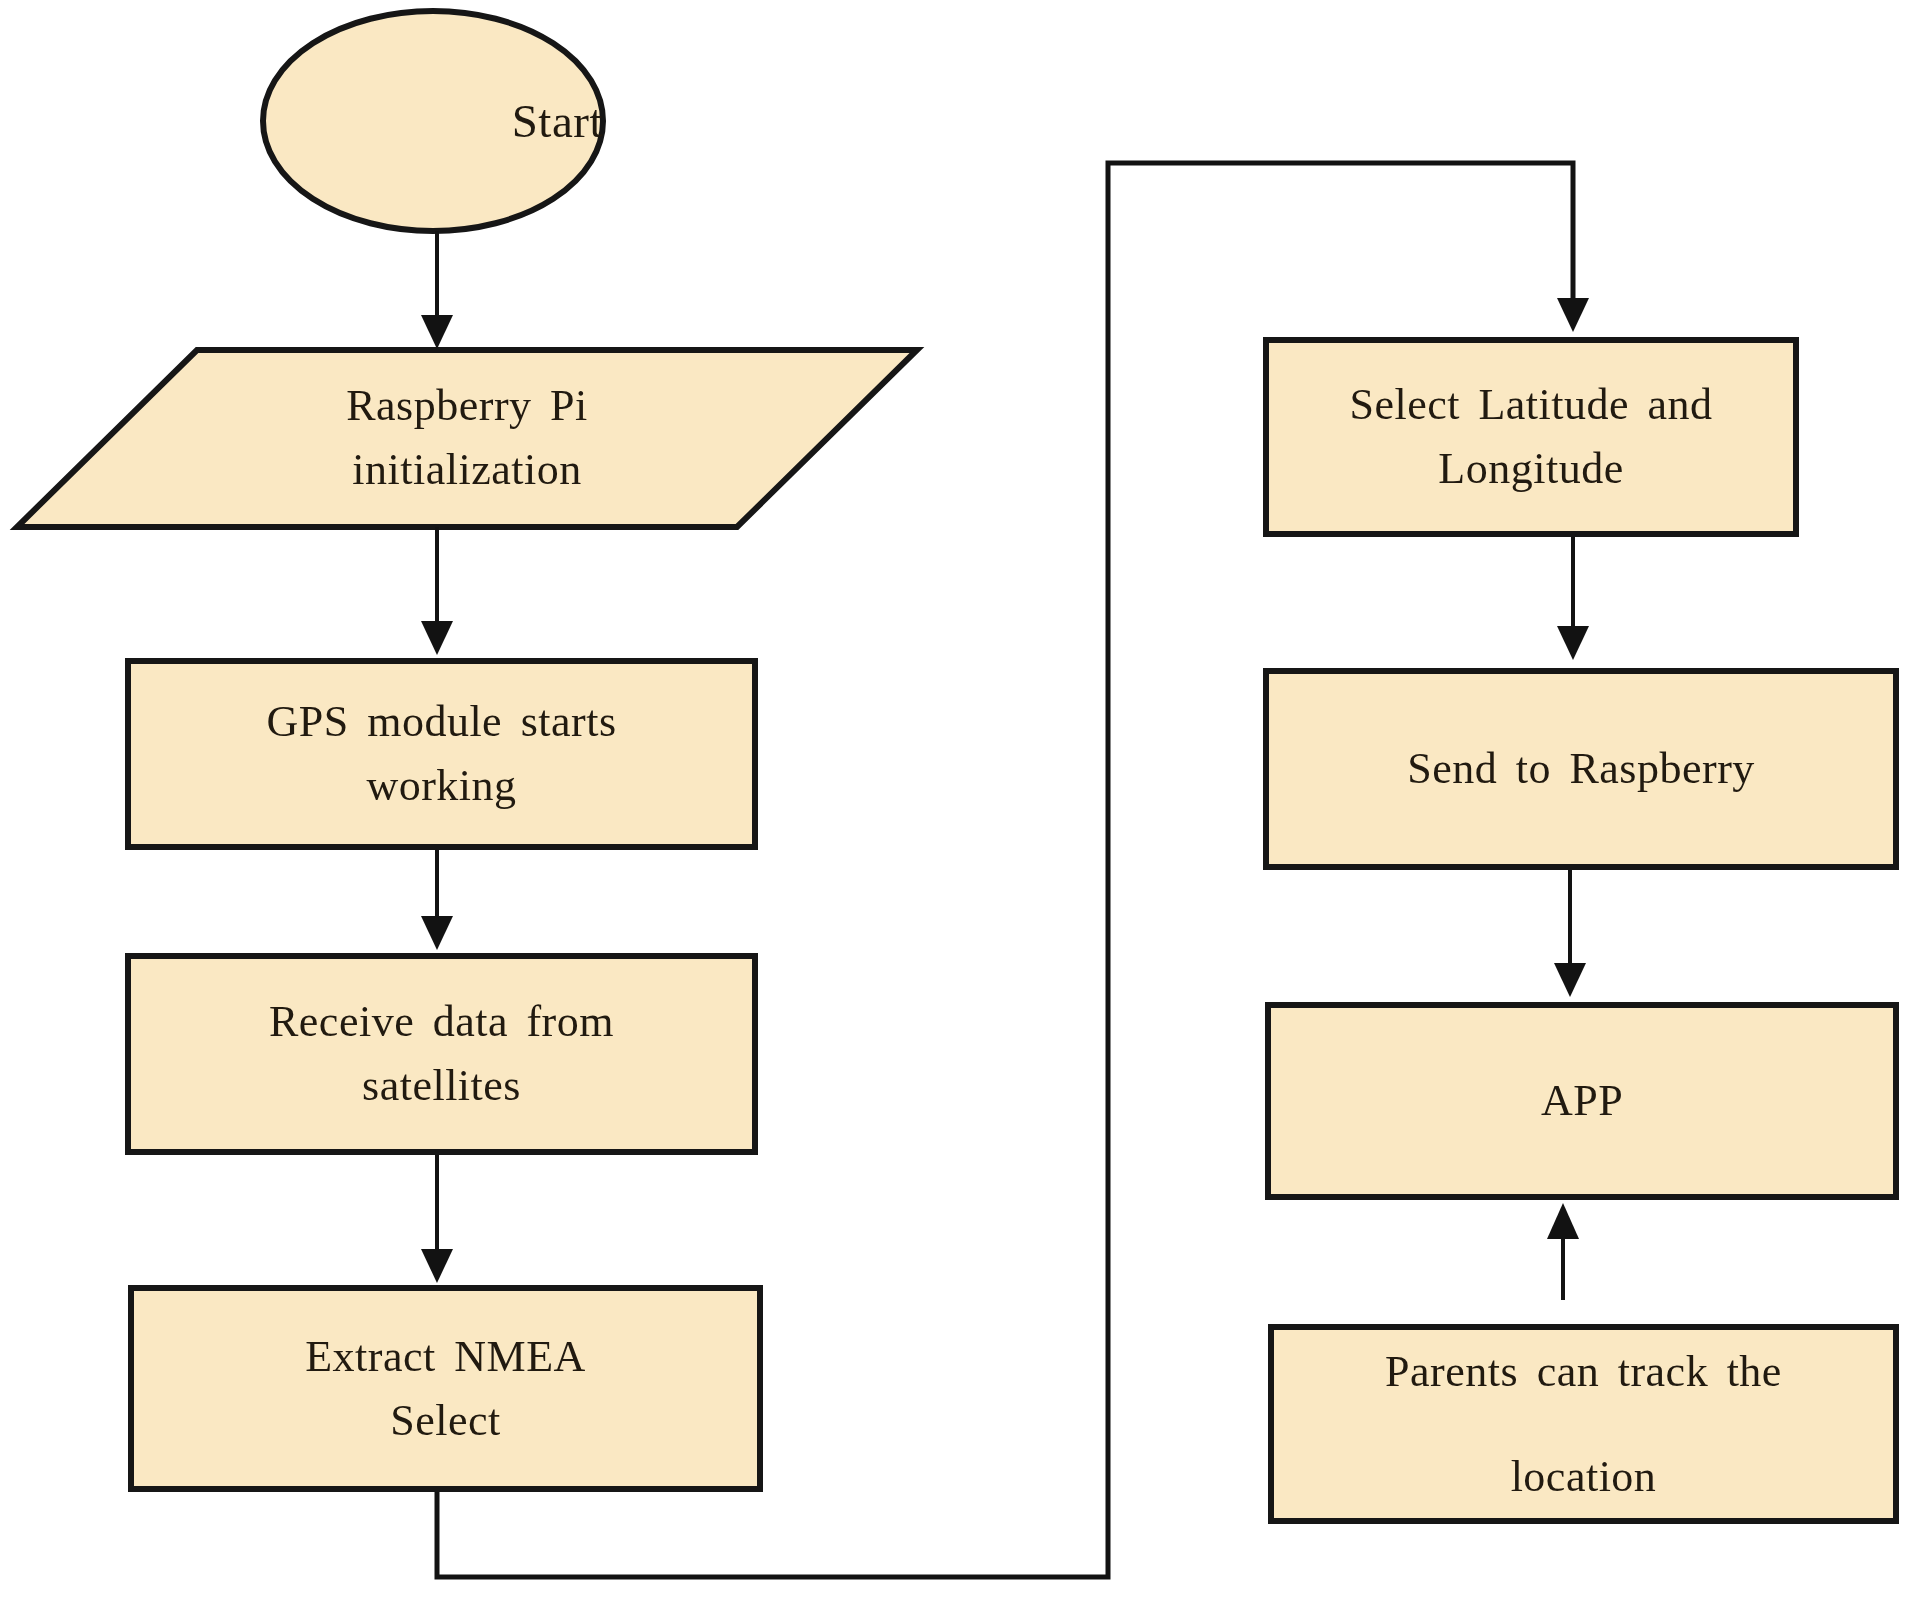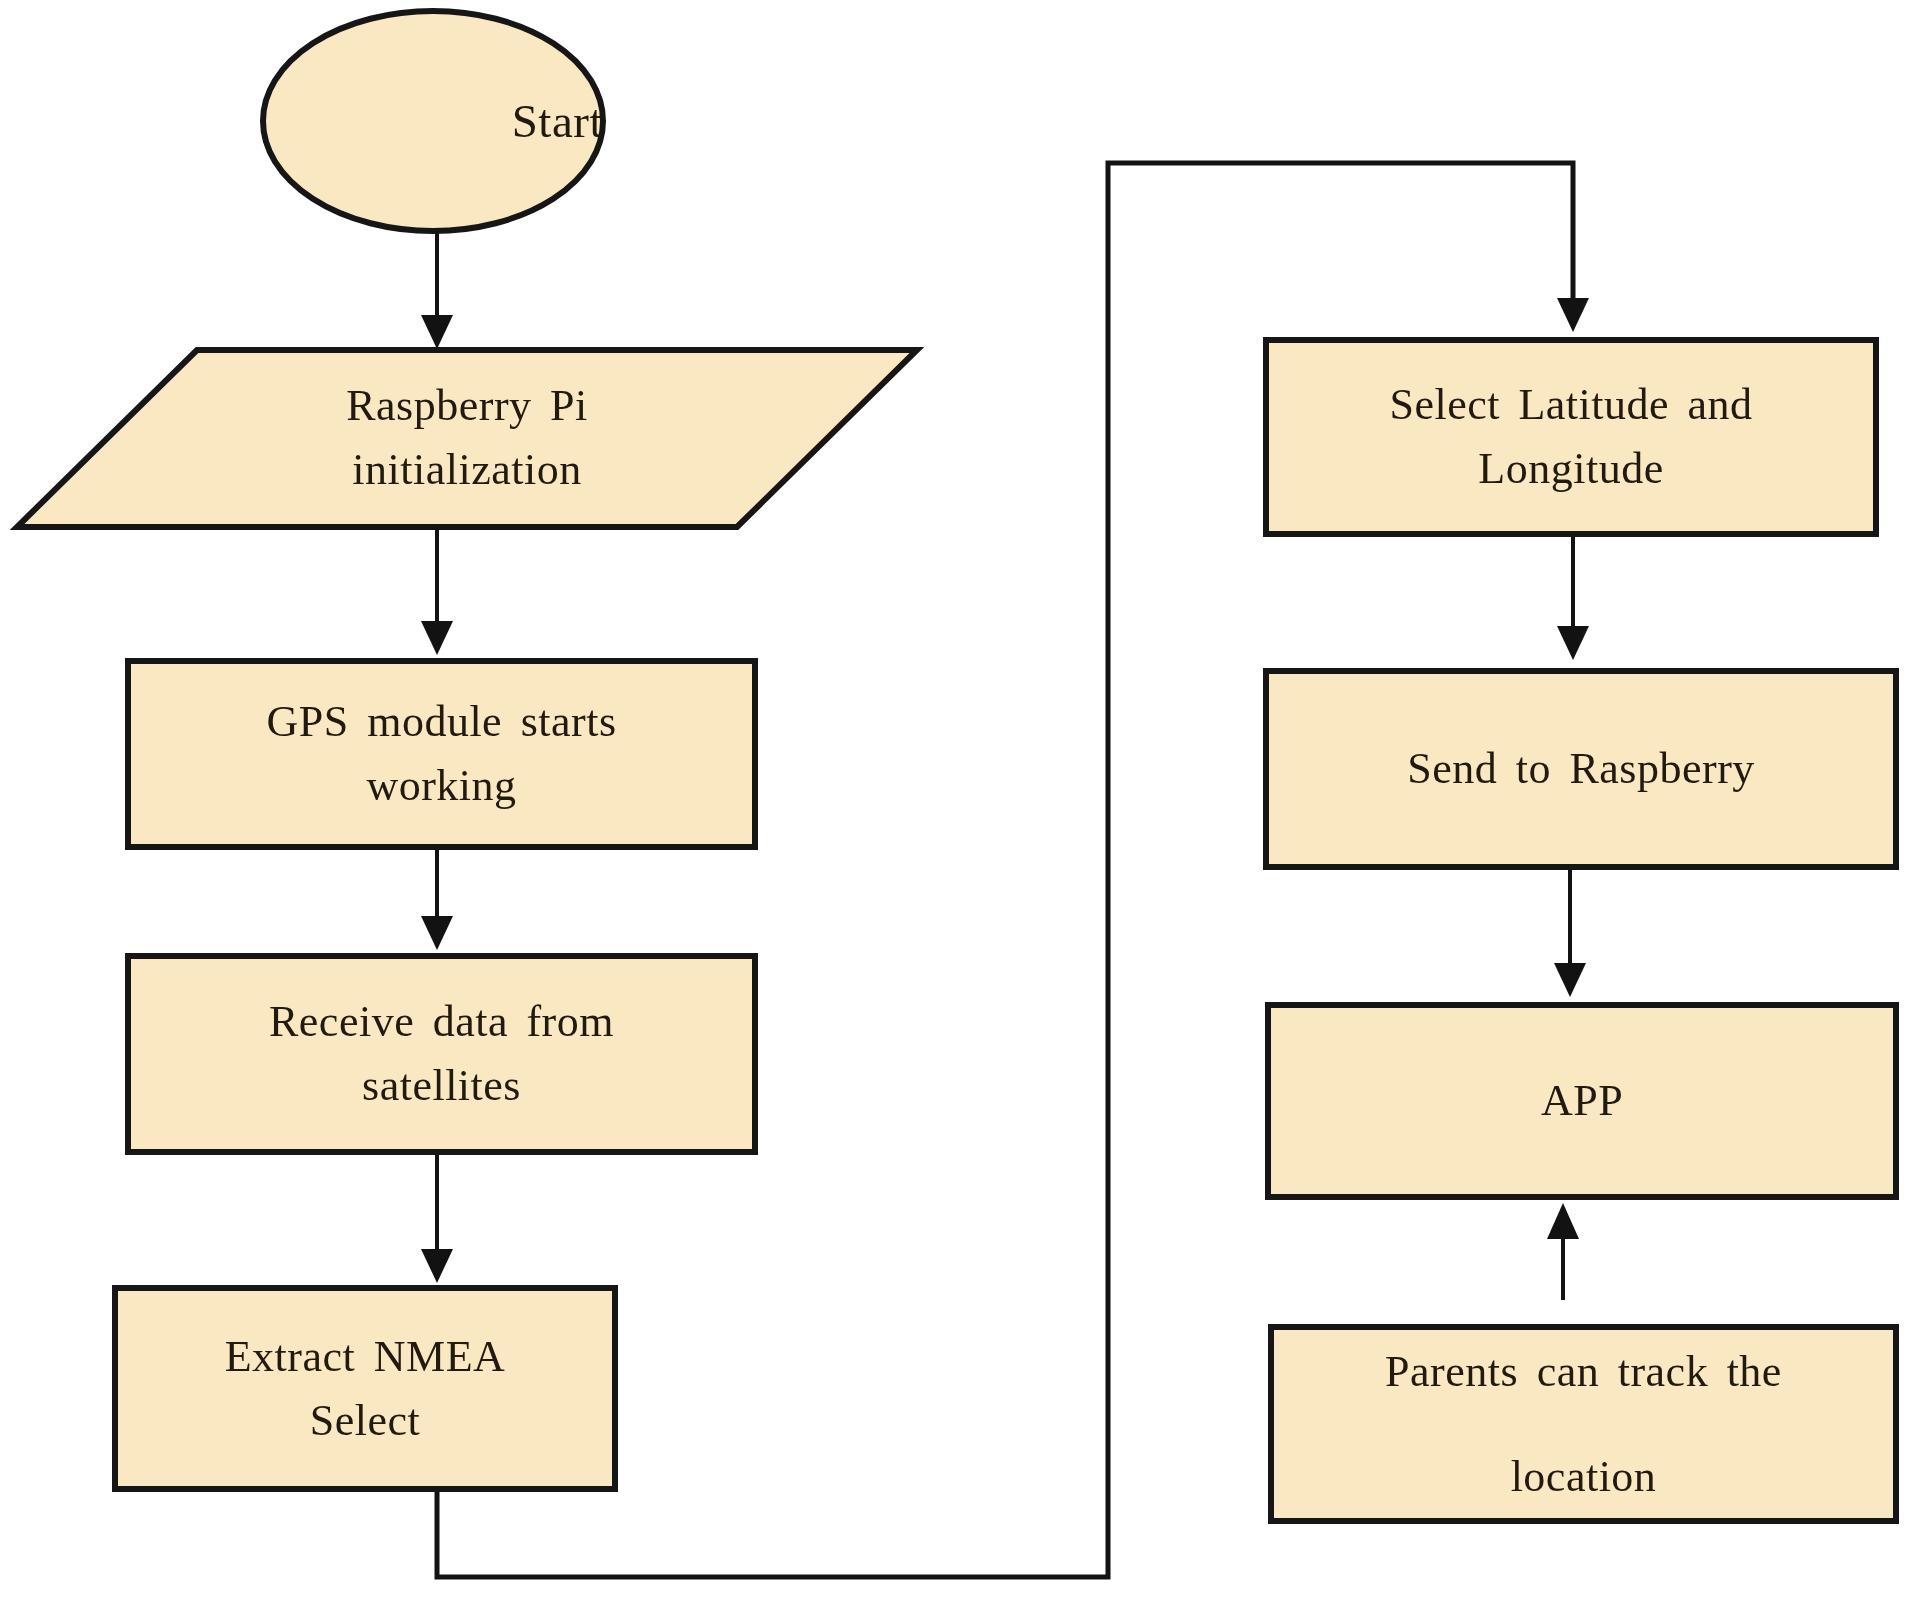--- a/index.html
+++ b/index.html
@@ -128,26 +128,26 @@
   <div class="node-rect" style="left:125px; top:953px; width:633px; height:202px;">
     <span class="line">Receive data from</span>
     <span class="line">satellites</span>
   </div>
 
   <div class="node-rect" style="left:125px; top:658px; width:633px; height:192px;">
     <span class="line">GPS module starts</span>
     <span class="line">working</span>
   </div>
 
-  <div class="node-rect" style="left:112px; top:1285px; width:506px; height:207px;">
+  <div class="node-rect" style="left:128px; top:1285px; width:635px; height:207px;">
     <span class="line">Extract NMEA</span>
     <span class="line">Select</span>
   </div>
 
-  <div class="node-rect" style="left:1263px; top:337px; width:616px; height:200px;">
+  <div class="node-rect" style="left:1263px; top:337px; width:536px; height:200px;">
     <span class="line">Select Latitude and</span>
     <span class="line">Longitude</span>
   </div>
 
   <div class="node-rect" style="left:1263px; top:668px; width:636px; height:202px;">
     <span class="line">Send to Raspberry</span>
   </div>
 
   <div class="node-rect" style="left:1265px; top:1002px; width:634px; height:198px;">
     <span class="line">APP</span>

